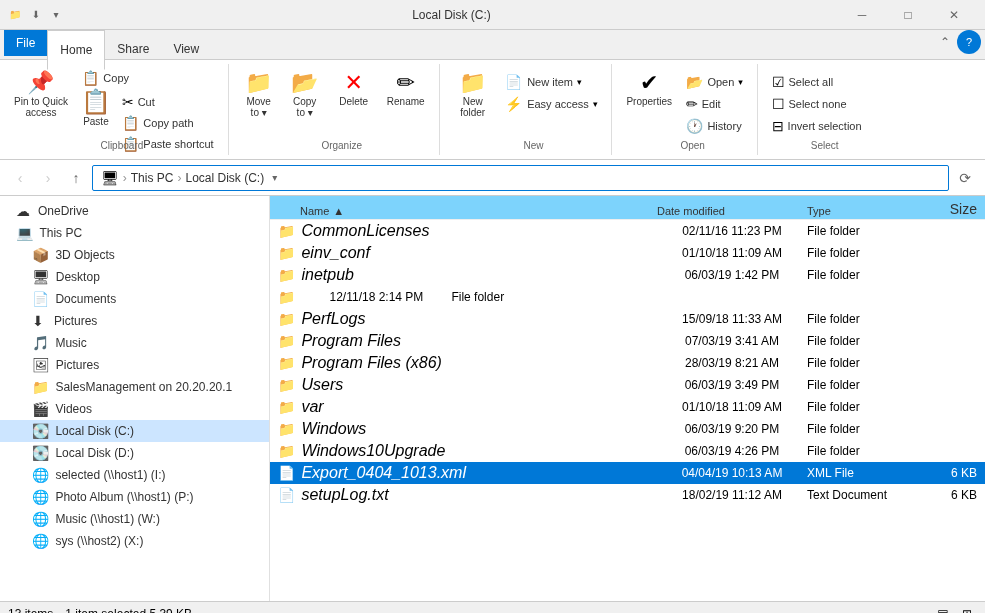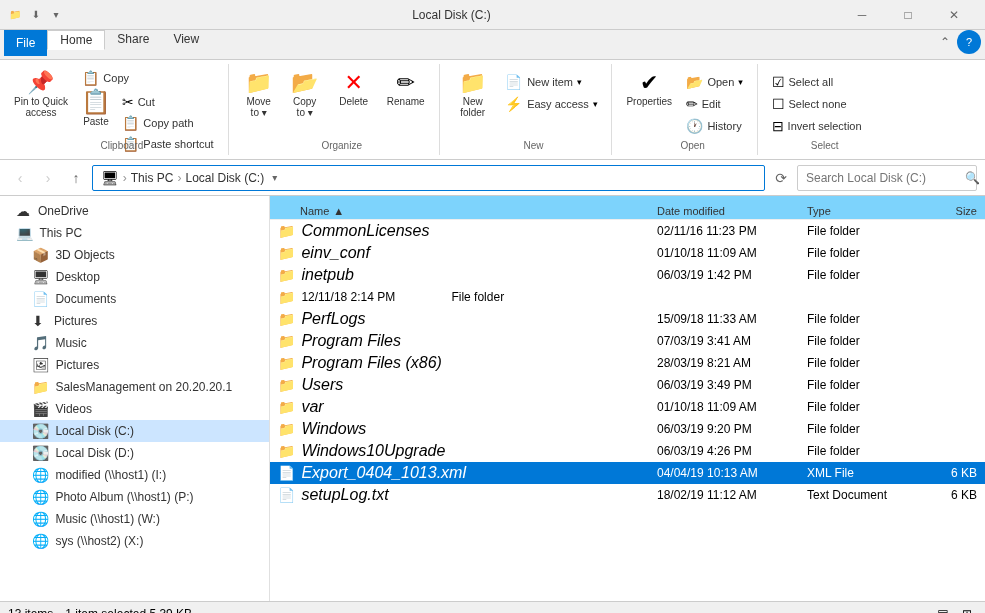--- a/index.html
+++ b/index.html
@@ -8,21 +8,21 @@
     
     .title-bar { background: #f0f0f0; height: 30px; display: flex; align-items: center; padding: 0 8px; border-bottom: 1px solid #ccc; }
     .title-bar-icons { display: flex; gap: 4px; align-items: center; }
     .title-bar-icon { width: 16px; height: 16px; display: flex; align-items: center; justify-content: center; font-size: 10px; color: #666; }
     .title-bar-title { flex: 1; text-align: center; font-size: 12px; color: #333; }
     .title-bar-controls { display: flex; }
     .title-bar-control { width: 46px; height: 30px; display: flex; align-items: center; justify-content: center; font-size: 12px; color: #666; cursor: pointer; }
 
     
     .ribbon-tabs { background: #f0f0f0; display: flex; align-items: flex-start; padding: 0 0 0 4px; height: 30px; border-bottom: 1px solid #ccc; }
-    .ribbon-tab { padding: 2px 12px; font-size: 12px; cursor: pointer; color: #333; }
+    .ribbon-tab { padding: 12px 12px; font-size: 12px; cursor: pointer; color: #333; }
     .ribbon-tab.active { background: white; border: 1px solid #ccc; border-bottom: 1px solid white; margin-bottom: -1px; }
     .ribbon-tab.file { background: #0078d7; color: white; padding: 6px 12px; }
 
     
     .ribbon { background: white; border-bottom: 1px solid #ccc; display: flex; padding: 4px 0; min-height: 88px; }
     .ribbon-group { border-right: 1px solid #ddd; padding: 4px 8px; display: flex; flex-direction: column; align-items: center; }
     .ribbon-group-label { font-size: 10px; color: #666; text-align: center; margin-top: auto; padding-top: 4px; margin-left: 16px; }
     .ribbon-group-content { display: flex; align-items: flex-start; gap: 2px; flex: 1; }
     .ribbon-btn { display: flex; flex-direction: column; align-items: center; padding: 4px 6px; cursor: pointer; border-radius: 2px; min-width: 50px; }
     .ribbon-btn .icon { font-size: 22px; line-height: 1; }
@@ -54,27 +54,27 @@
     .sidebar-item .item-icon { font-size: 14px; min-width: 16px; }
     .sidebar-item .item-label { font-size: 12px; }
     .sidebar-indent1 { padding-left: 32px; }
 
     
     .file-area { flex: 1; background: white; display: flex; flex-direction: column; }
     .file-header { display: flex; align-items: flex-end; padding: 2px 8px; background: #7dd3fc; border-bottom: 1px solid #eee; height: 24px; }
     .file-col-name { flex: 1; font-size: 11px; color: #333; cursor: pointer; display: flex; align-items: center; gap: 4px; }
     .file-col-date { width: 150px; font-size: 11px; color: #333; }
     .file-col-type { width: 110px; font-size: 11px; color: #333; }
-    .file-col-size { width: 60px; font-size: 11px; color: #333; text-align: right; }
+    .file-col-size { width: 60px; font-size: 14px; color: #333; text-align: right; }
     .file-list { flex: 1; overflow-y: auto; }
     .file-row { display: flex; align-items: center; padding: 2px 8px; cursor: pointer; height: 22px; }
     .file-row.selected-highlight { background: #0078d7; color: white; }
     .file-row .file-icon { font-size: 14px; margin-right: 6px; min-width: 16px; }
     .file-row .file-name { flex: 1; font-size: 16px; font-style: italic; }
-    .file-row .file-date { width: 150px; font-size: 12px; }
+    .file-row .file-date { width: 150px; font-size: 12px; text-align: center; }
     .file-row .file-type { width: 110px; font-size: 12px; }
     .file-row .file-size { width: 60px; font-size: 12px; text-align: right; }
 
     
     .status-bar { background: #f0f0f0; border-top: 1px solid #ccc; height: 24px; display: flex; align-items: center; padding: 0 8px; justify-content: space-between; font-size: 12px; }
     .status-left { display: flex; gap: 12px; }
     .status-right { display: flex; gap: 4px; }
     .view-btn { width: 20px; height: 20px; display: flex; align-items: center; justify-content: center; cursor: pointer; font-size: 12px; }
 
     
@@ -247,24 +247,20 @@
   <div class="nav-btn">↑</div>
   <div class="address-path">
     <span style="font-size:14px;">🖥</span>
     <span class="address-sep">›</span>
     <span class="address-crumb">This PC</span>
     <span class="address-sep">›</span>
     <span class="address-crumb">Local Disk (C:)</span>
     <span class="address-chevron">▾</span>
   </div>
   <div class="refresh-btn">⟳</div>
-  <div class="search-box">
-    <input type="text" placeholder="Search Local Disk (C:)" style="">
-    <span style="color:#666;font-size:12px;">🔍</span>
-  </div>
 </div>
 
 <div class="main">
 
   <div class="sidebar">
     <div id="sidebar-container">
         <div class="sidebar-item">
           <span class="item-icon">☁</span>
           <span class="item-label">OneDrive</span>
         </div>
@@ -307,21 +303,21 @@
         <div class="sidebar-item sidebar-indent1 active">
           <span class="item-icon">💽</span>
           <span class="item-label">Local Disk (C:)</span>
         </div>
         <div class="sidebar-item sidebar-indent1">
           <span class="item-icon">💽</span>
           <span class="item-label">Local Disk (D:)</span>
         </div>
         <div class="sidebar-item sidebar-indent1">
           <span class="item-icon">🌐</span>
-          <span class="item-label">modified (\\host1) (I:)</span>
+          <span class="item-label">selected (\\host1) (I:)</span>
         </div>
         <div class="sidebar-item sidebar-indent1">
           <span class="item-icon">🌐</span>
           <span class="item-label">Photo Album (\\host1) (P:)</span>
         </div>
         <div class="sidebar-item sidebar-indent1">
           <span class="item-icon">🌐</span>
           <span class="item-label">Music (\\host1) (W:)</span>
         </div>
         <div class="sidebar-item sidebar-indent1">

